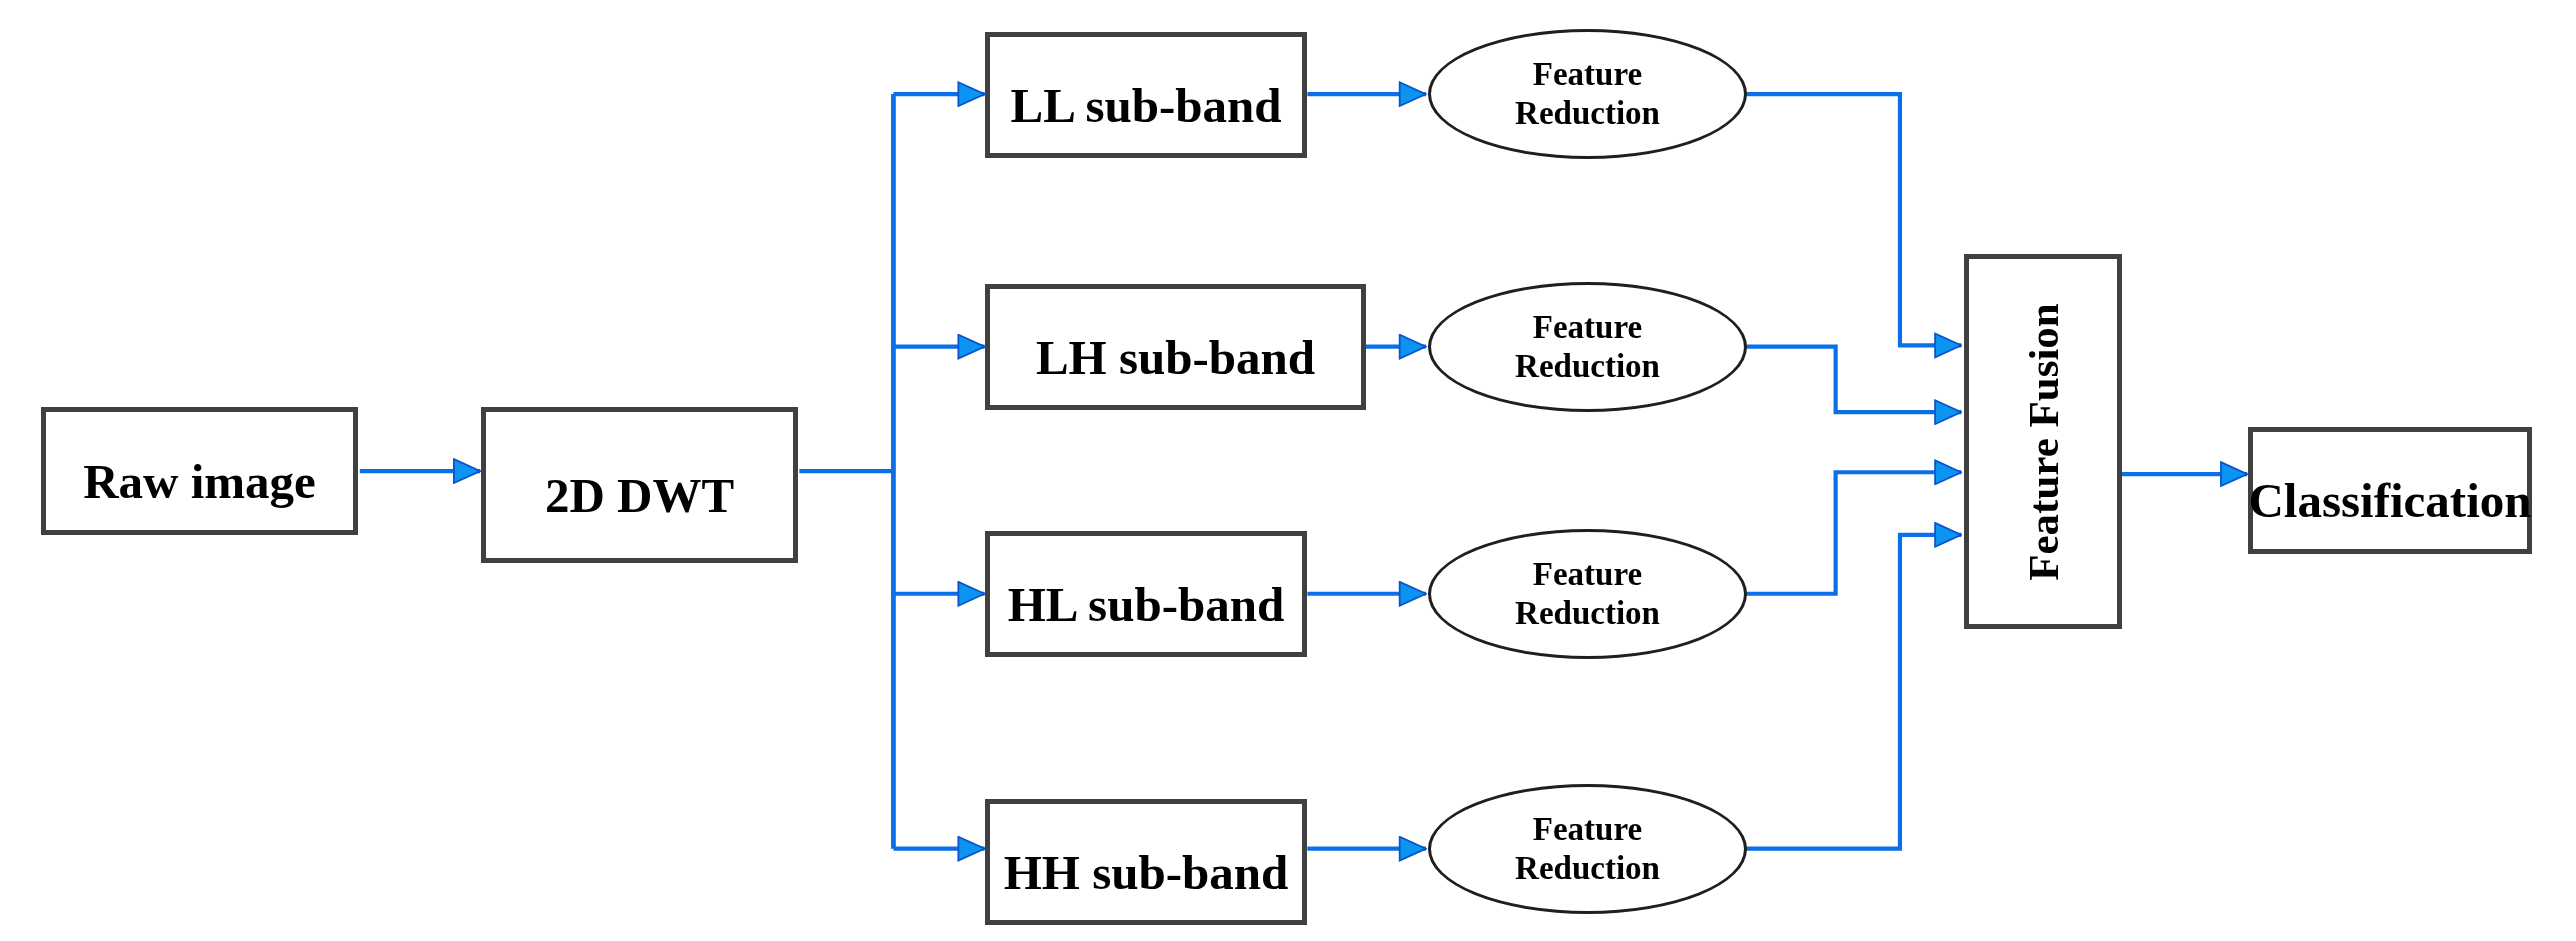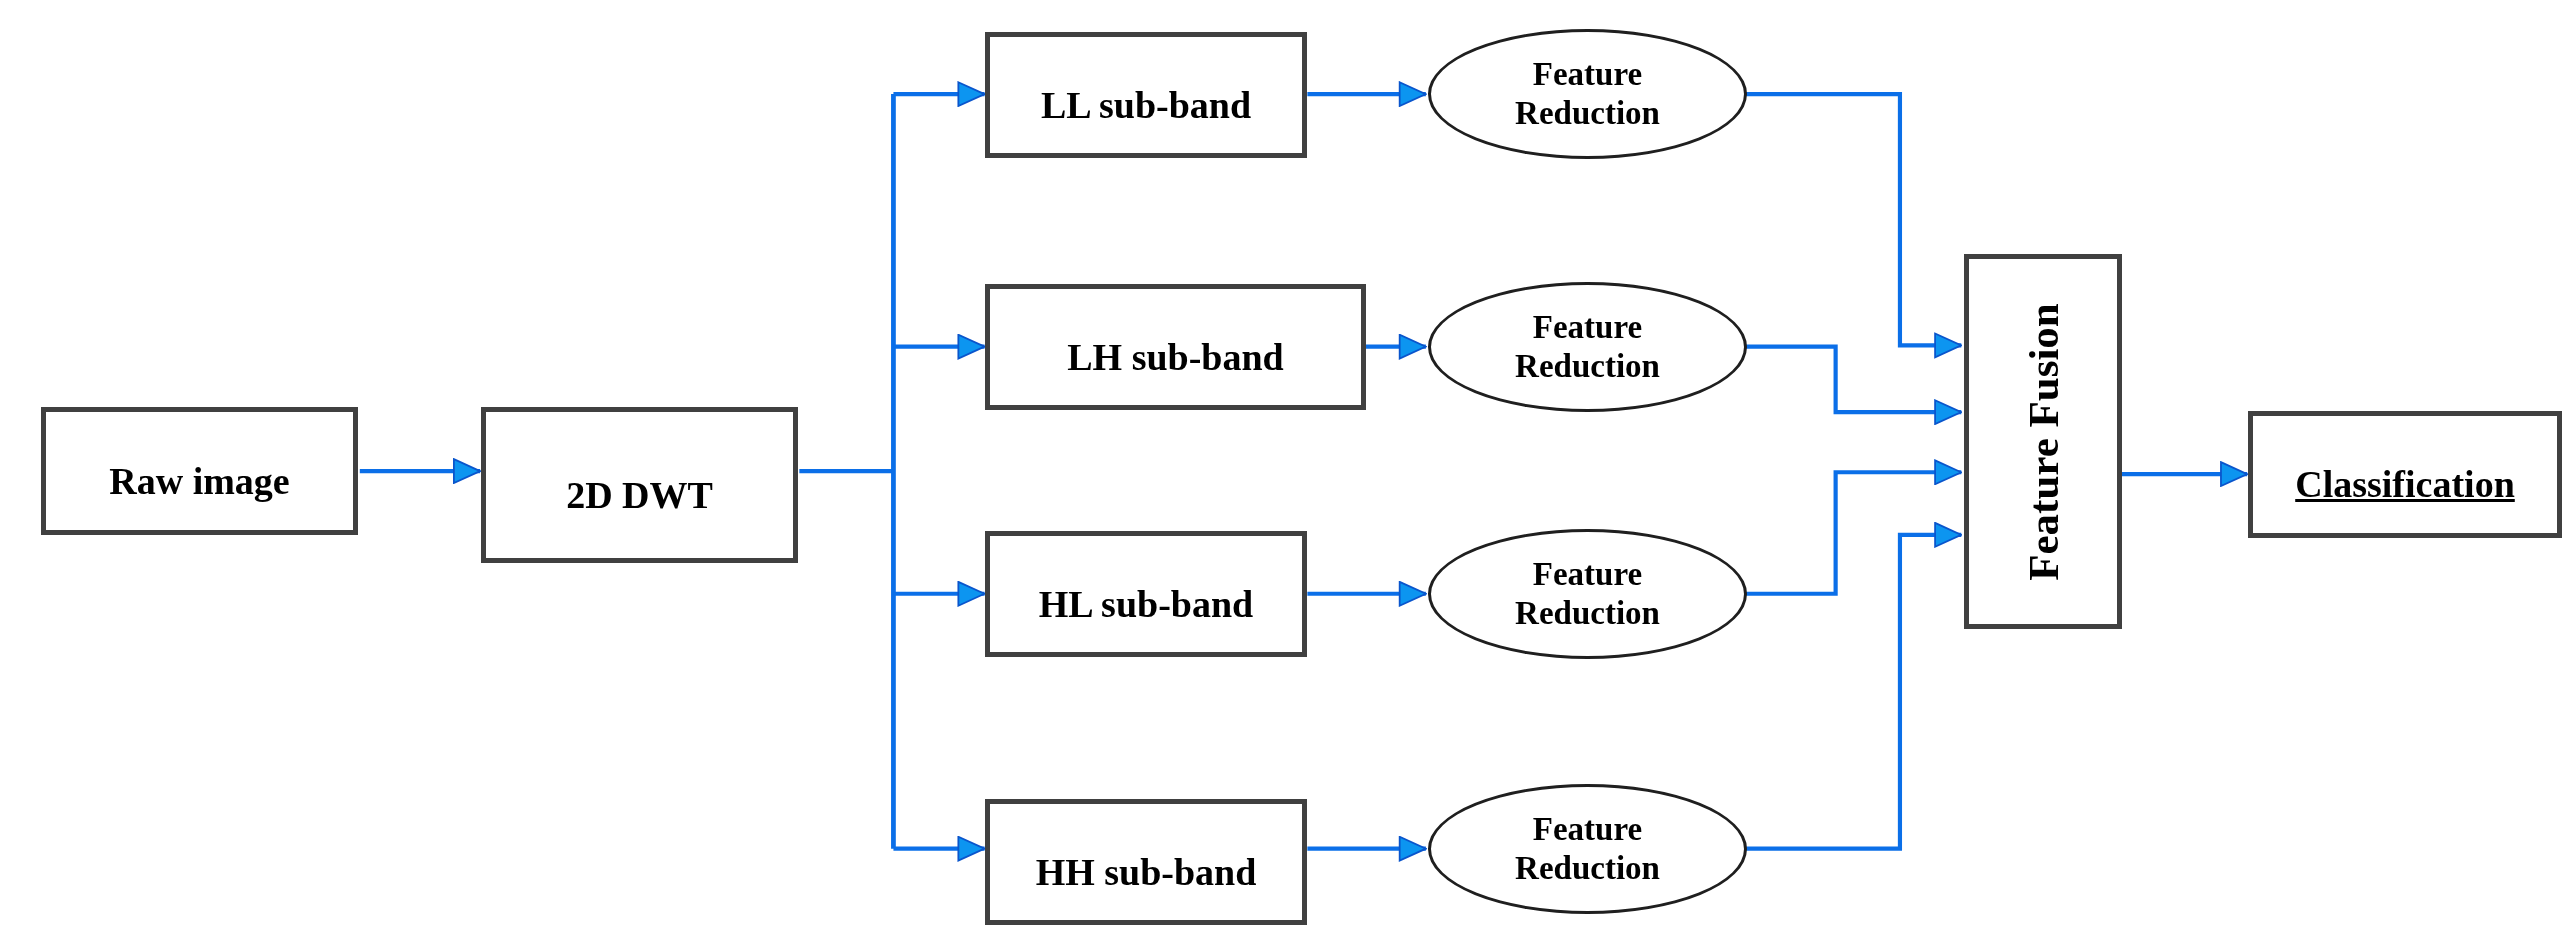--- a/index.html
+++ b/index.html
@@ -23,21 +23,21 @@
   .wire{stroke:var(--arrow-blue);stroke-width:7;fill:none;}
   .wire.trunk{stroke-width:8;}
   #arrowhead path{fill:var(--arrowhead-fill);stroke:var(--arrowhead-stroke);stroke-width:3;}
   .node{
     position:absolute;box-sizing:border-box;
     display:flex;align-items:center;justify-content:center;
     background:#fff;color:var(--text-black);
     text-align:center;font-weight:bold;
   }
   .box{border:5.4px solid var(--box-border-gray);}
-  .node .lbl{font-size:38px;line-height:1.1;white-space:nowrap;margin-top:21px;}
+  .node .lbl{font-size:49px;line-height:1.1;white-space:nowrap;margin-top:21px;}
   .ellipse{
     border:3.6px solid var(--ellipse-border-black);
     border-radius:50%;
     flex-direction:column;
   }
   .ellipse .eline{font-size:33px;line-height:1.18;white-space:nowrap;}
   .fusion-label{
     position:absolute;left:50%;top:50%;
     transform:translate(-50%,-50%) rotate(-90deg);
     font-size:43px;font-weight:bold;white-space:nowrap;
@@ -118,18 +118,18 @@
 
   <div class="node ellipse" style="left:1428px;top:784px;width:319px;height:130px;">
     <span class="eline">Feature</span>
     <span class="eline">Reduction</span>
   </div>
 
   <div class="node box" style="left:1964px;top:254px;width:158px;height:375px;">
     <span class="fusion-label">Feature Fusion</span>
   </div>
 
-  <div class="node box" style="left:2248px;top:411px;width:314px;height:127px;text-decoration:underline;">
+  <div class="node box" style="left:2248px;top:427px;width:284px;height:127px;">
     <span class="lbl">Classification</span>
   </div>
 
 </div>
 
 
 </body></html>

